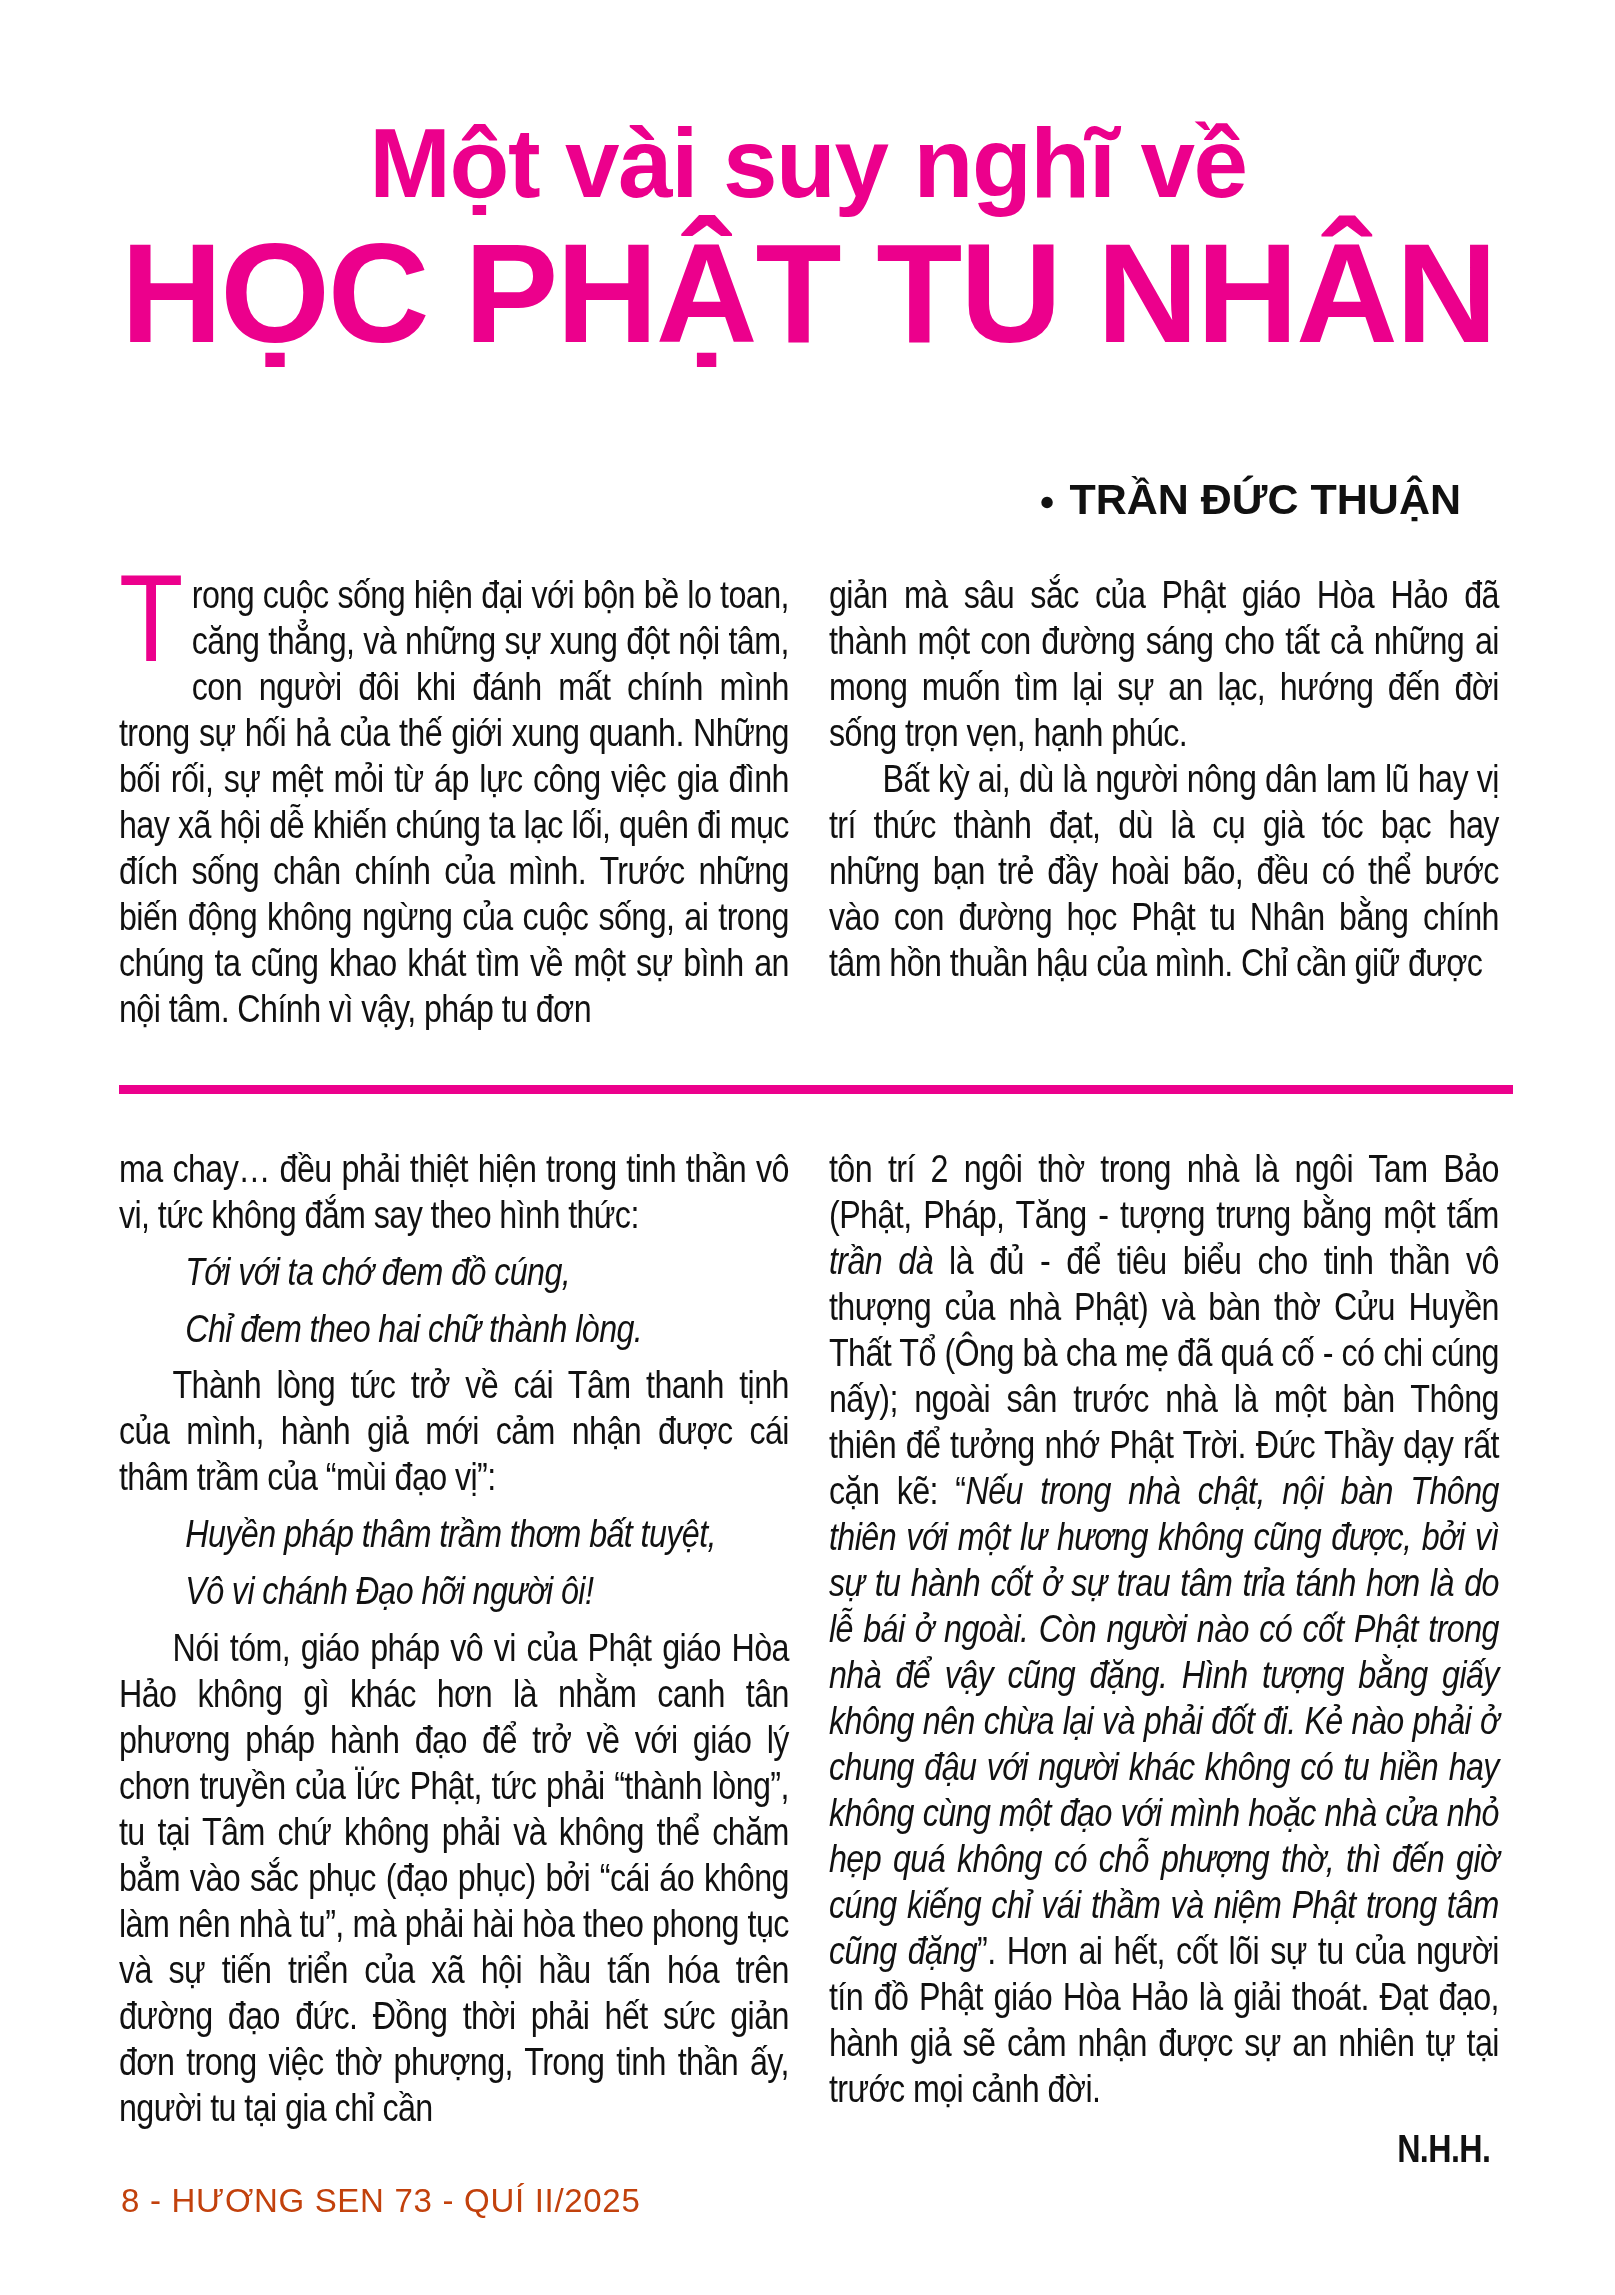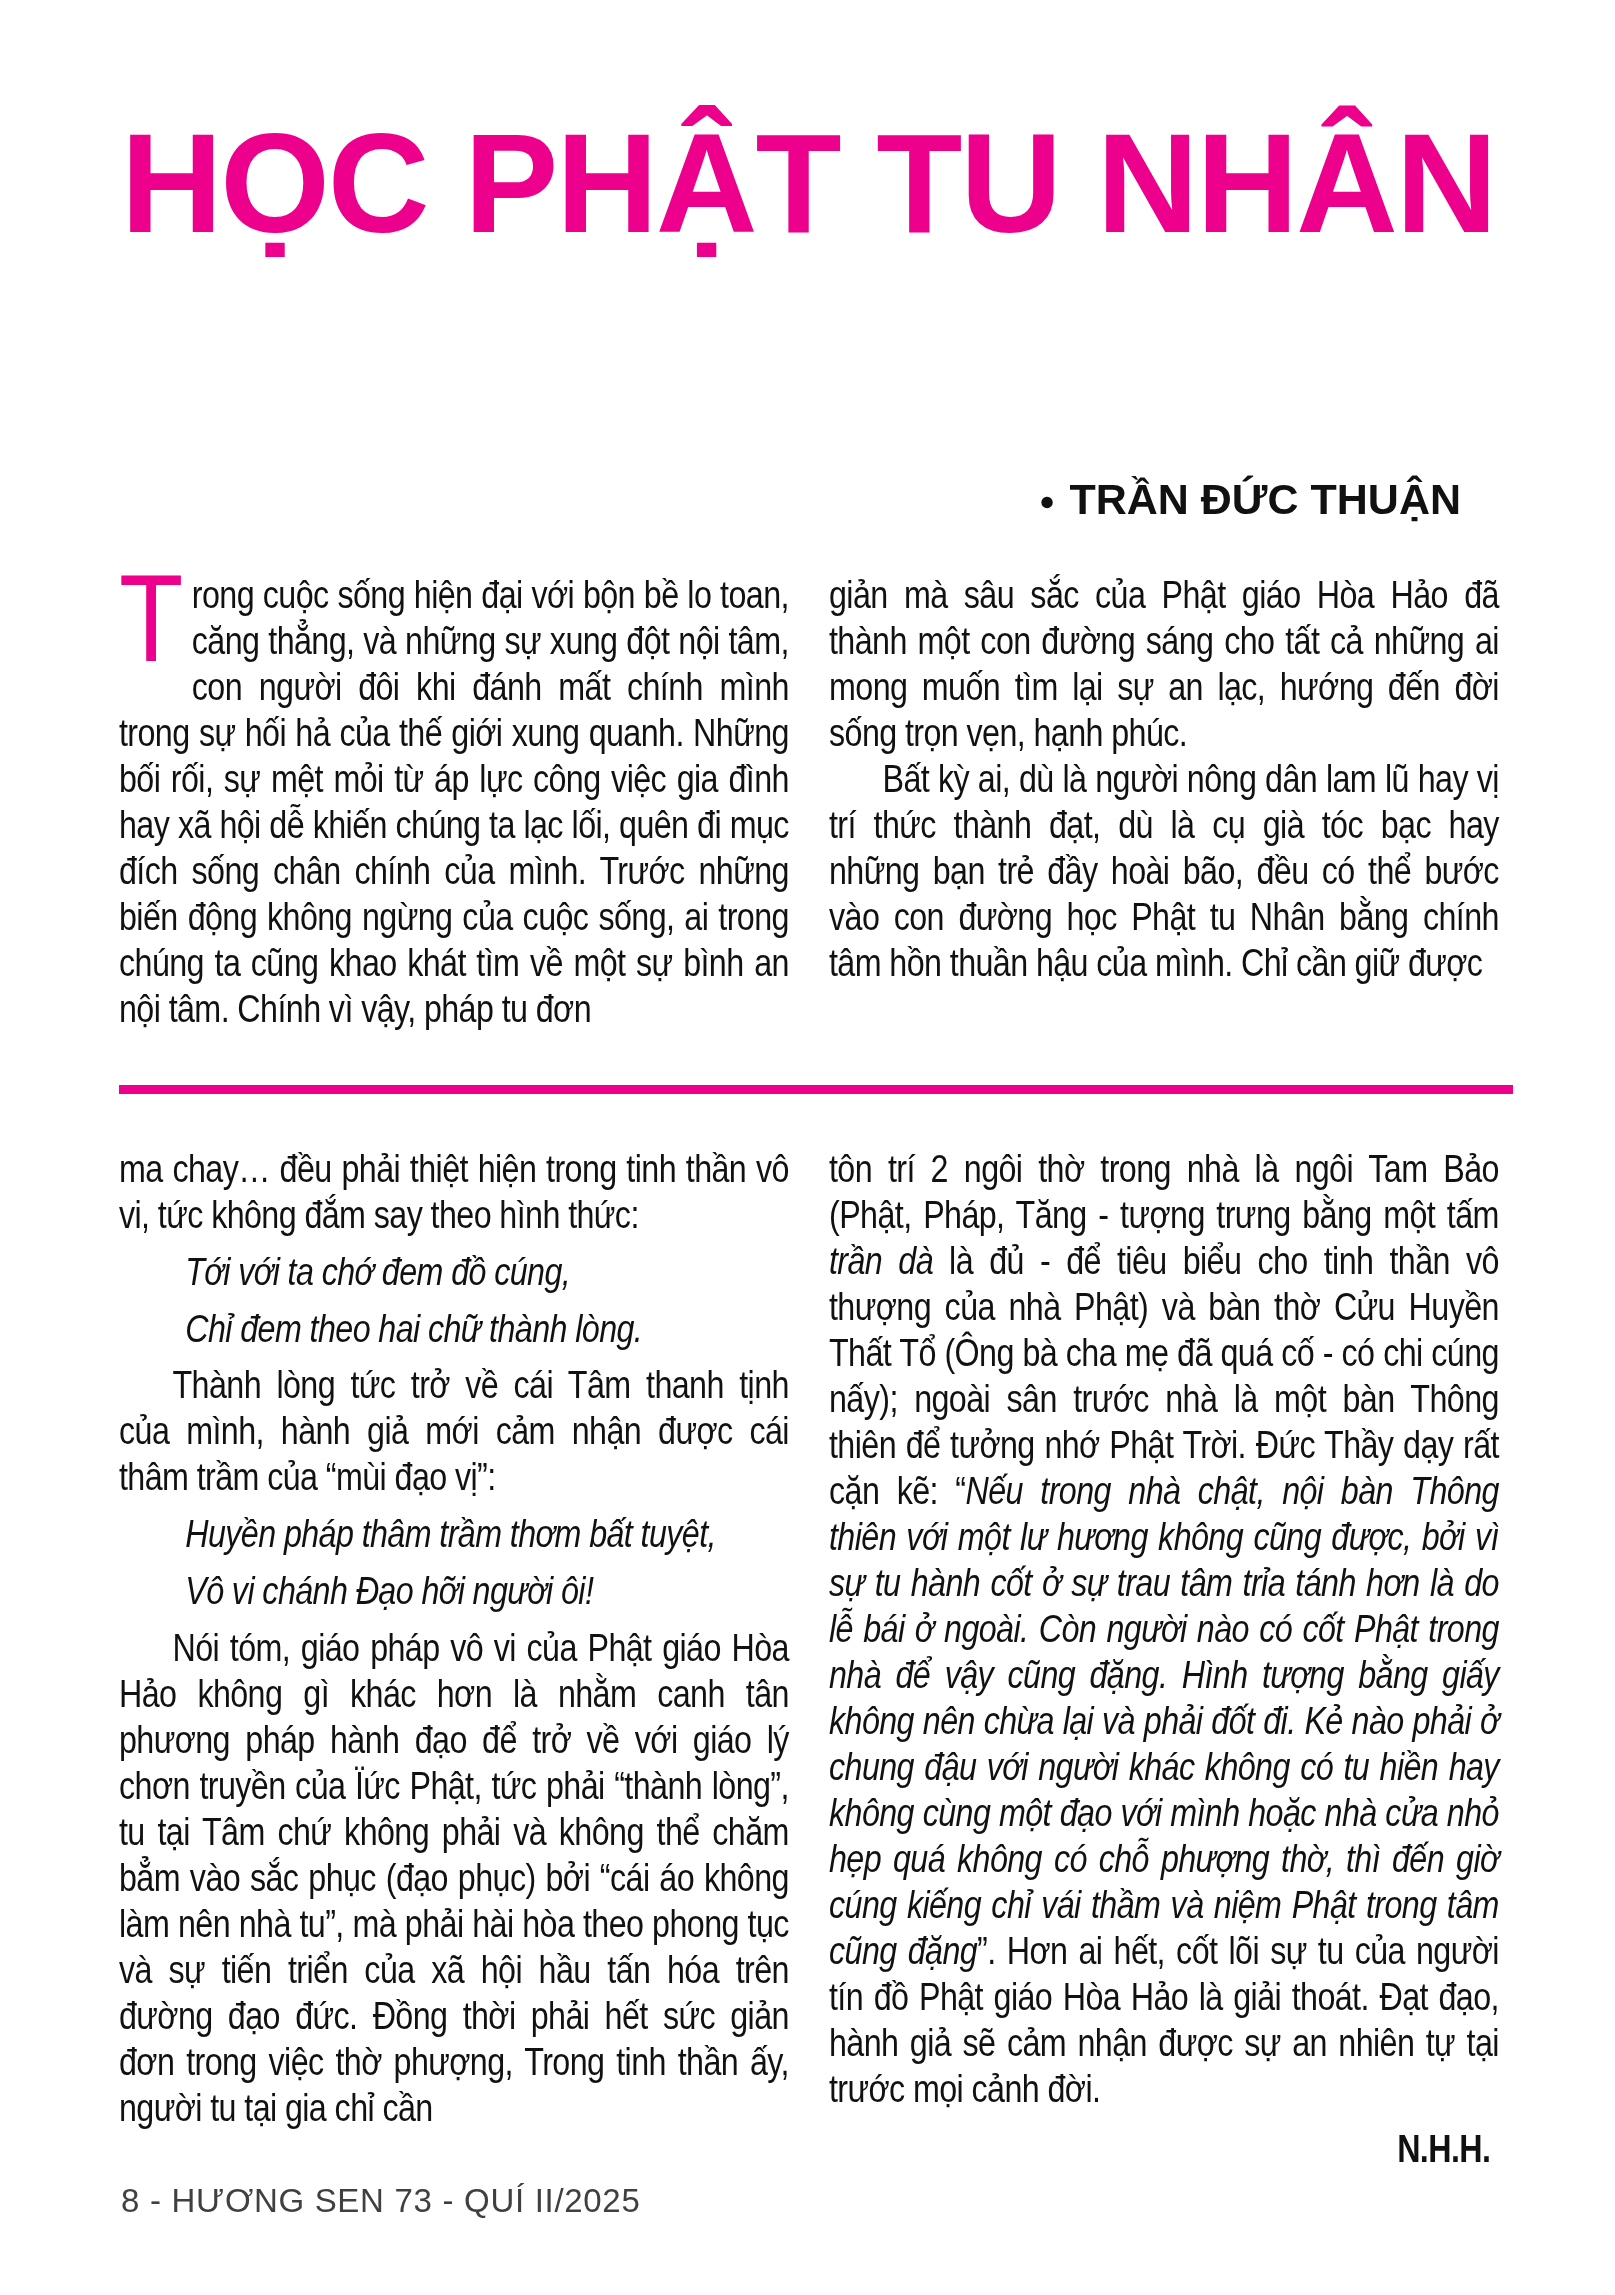--- a/index.html
+++ b/index.html
@@ -38,28 +38,29 @@
   .verse { font-style:italic; padding-left:78px; margin:10.8px 0; text-align:left; }
   .it { font-style:italic; }
   .signature { text-align:right; font-weight:bold; margin-top:14.4px; padding-right:10px; }
 
   
   .divider { position:absolute; left:119px; top:1085px; width:1394px; height:9.4px;
              background:var(--accent); }
 
   
   .footer { position:absolute; left:121px; top:2182px; font-size:33px; font-weight:400;
-            color:#404040; letter-spacing:0.7px; }
+            color:#c2410c; letter-spacing:0.7px; }
 </style>
 </head>
 <body>
 
 <div class="page">
 
   <header class="title-block">
+    <div class="title-line1">Một vài suy nghĩ về</div>
     <div class="title-line2">HỌC PHẬT TU NHÂN</div>
   </header>
 
   <div class="author">
     <span class="bullet">●</span><span>TRẦN ĐỨC THUẬN</span>
   </div>
 
   <section class="columns section-top">
     <div class="col left">
       <p><span class="dropcap">T</span><span>rong cuộc sống hiện đại với bộn bề lo toan, căng thẳng, và những sự xung đột nội tâm, con người đôi khi đánh mất chính mình trong sự hối hả của thế giới xung quanh. Những bối rối, sự mệt mỏi từ áp lực công việc gia đình hay xã hội dễ khiến chúng ta lạc lối, quên đi mục đích sống chân chính của mình. Trước những biến động không ngừng của cuộc sống, ai trong chúng ta cũng khao khát tìm về một sự bình an nội tâm. Chính vì vậy, pháp tu đơn</span></p>

